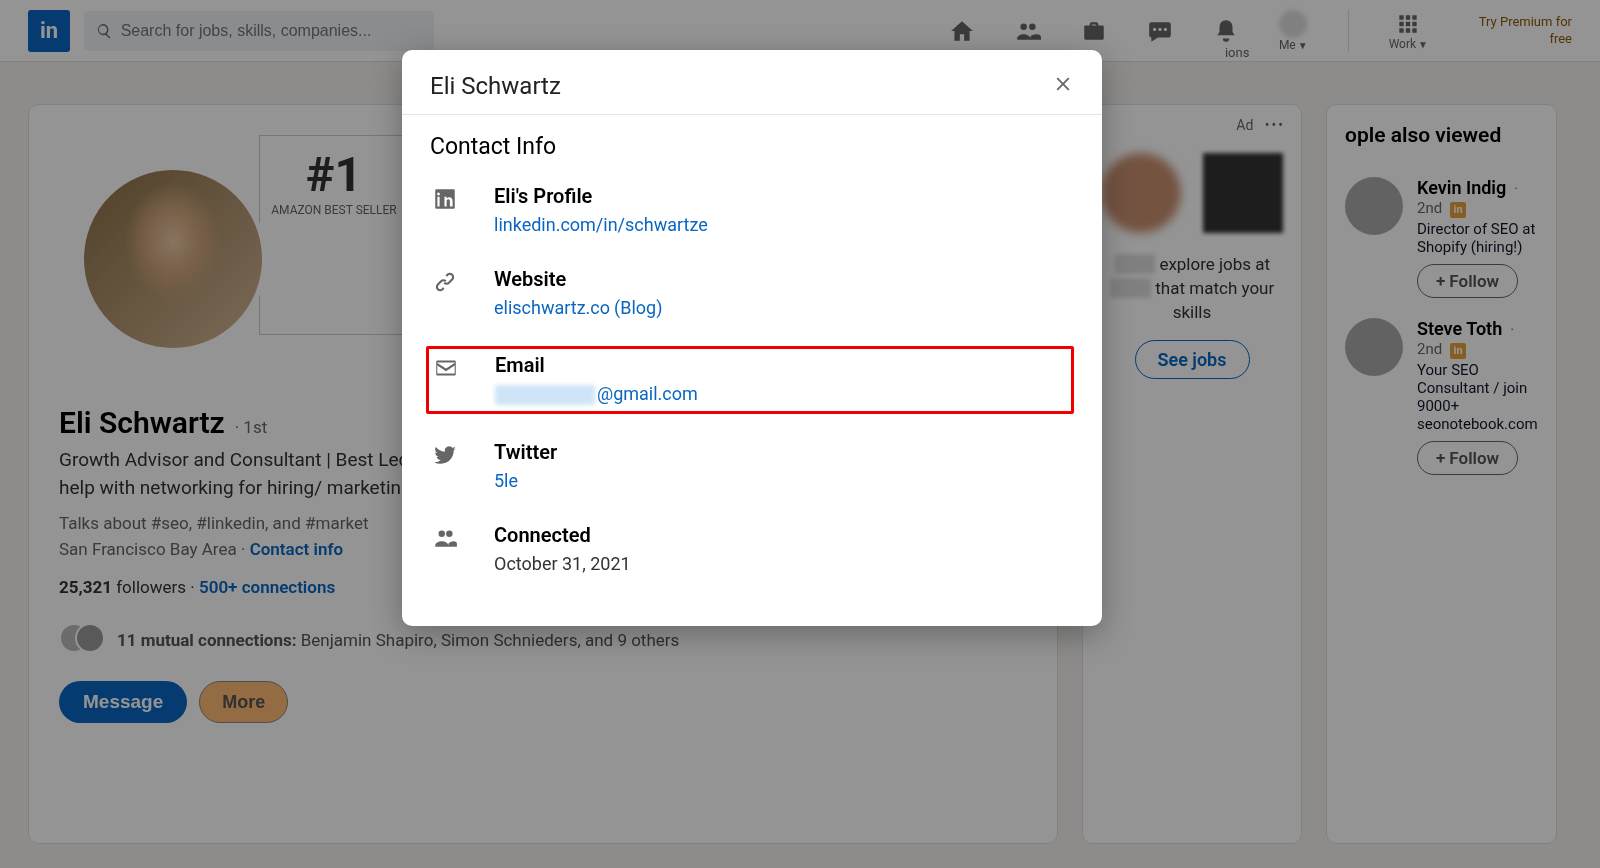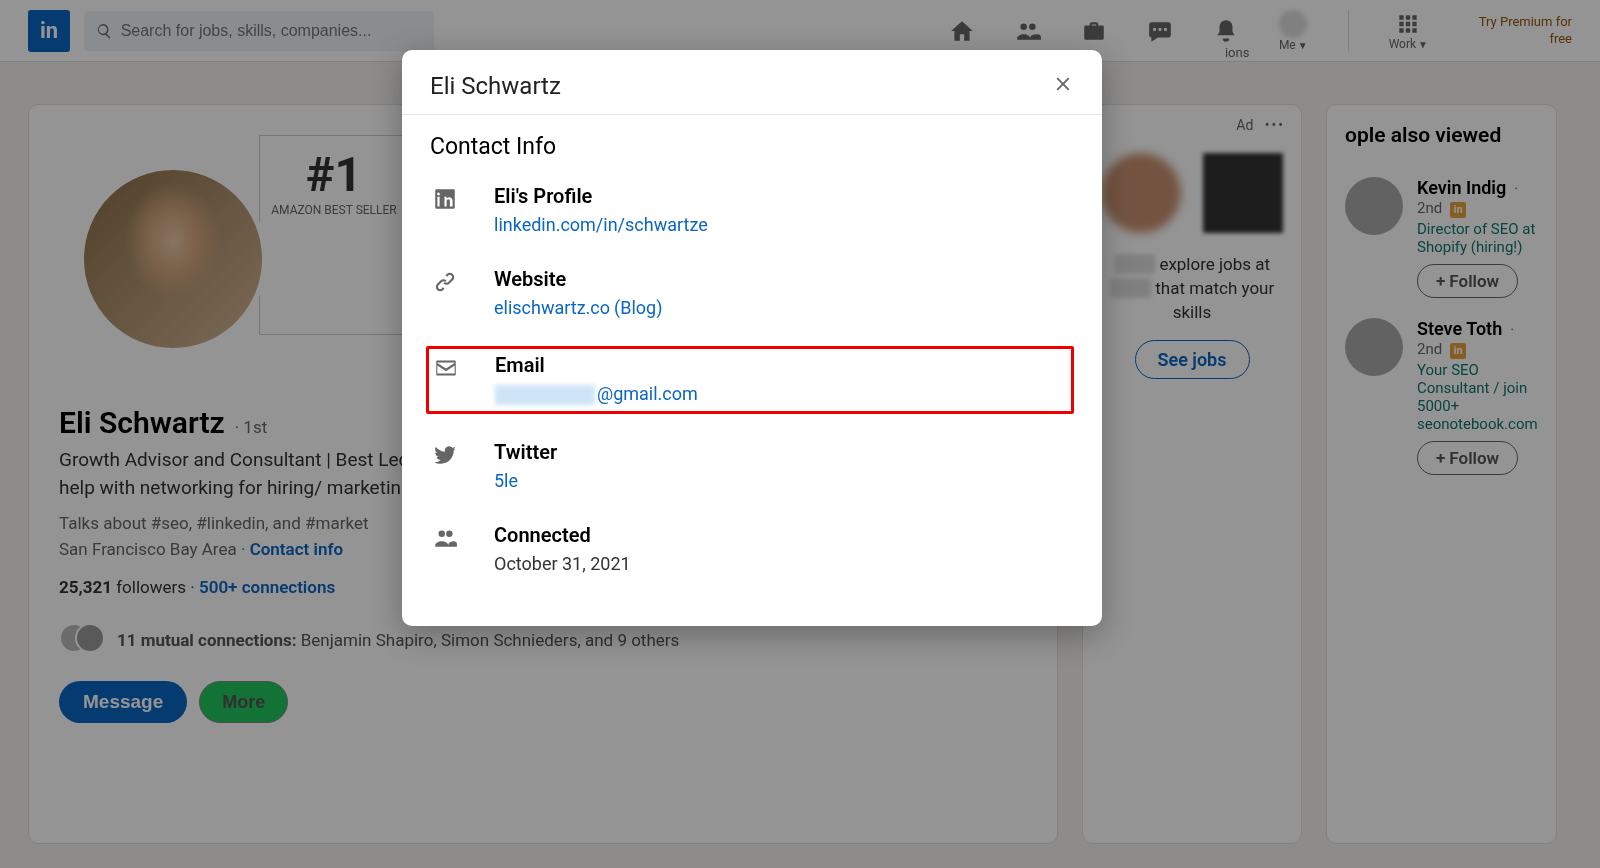--- a/index.html
+++ b/index.html
@@ -74,40 +74,40 @@
 .loc{ color:#666; font-size:17px; margin-top:6px;}
 .loc a{ color:#0a66c2; font-weight:600; text-decoration:none;}
 .follow-row{ margin-top:18px; font-size:17px; color:#333;}
 .follow-row a{ color:#0a66c2; font-weight:600; text-decoration:none;}
 .mutual{ display:flex; align-items:center; gap:10px; margin-top:26px; font-size:17px; color:#555;}
 .mutual-avs{ position:relative; width:48px; height:34px;}
 .mutual-avs .a{width:30px;height:30px;border-radius:50%;background:#bbb;border:2px solid #fff;position:absolute;}
 .mutual-avs .a2{left:16px;background:#999;}
 .buttons{ display:flex; gap:12px; margin-top:24px;}
 .btn-primary{ background:#0a66c2; color:#fff; border:none; padding:10px 24px; border-radius:22px; font-size:19px; font-weight:600; cursor:pointer;}
-.btn-sec{ background:#22c55e; color:#555; border:1.5px solid #888; padding:9px 22px; border-radius:22px; font-size:18px; font-weight:600; cursor:pointer;}
+.btn-sec{ background:#fdba74; color:#555; border:1.5px solid #888; padding:9px 22px; border-radius:22px; font-size:18px; font-weight:600; cursor:pointer;}
 
 .ad-card{ padding:18px; position:relative; text-align:center;}
 .ad-card .adtop{position:absolute; right:16px; top:12px; color:#666; font-size:14px;}
 .ad-imgs{ display:flex; justify-content:center; gap:22px; margin-top:30px;}
 .ad-img1{width:80px;height:80px;border-radius:50%;background:#c89070;filter:blur(5px);}
 .ad-img2{width:80px;height:80px;background:#333;filter:blur(2px);}
 .ad-text{ margin-top:20px; font-size:17px; color:#333; line-height:1.4;}
 .blurred-word{ background:#ddd; color:transparent; border-radius:3px; padding:0 8px; filter:blur(2px);}
 .btn-outline{ display:inline-block; margin-top:16px; border:1.5px solid #0a66c2; color:#0a66c2; padding:8px 22px; border-radius:22px; font-size:18px; font-weight:600; cursor:pointer;}
 
 .pav{ padding:18px;}
 .pav h3{ font-size:21px; font-weight:600; color:#000; margin-bottom:30px;}
 .pav-item{ display:flex; gap:14px; margin-bottom:20px;}
 .pav-pic{ width:58px; height:58px; border-radius:50%; background:#aaa; flex-shrink:0;}
 .pav-body{ flex:1;}
 .pav-name{ font-size:18px; font-weight:600; color:#000; display:inline-block;}
 .pav-deg{ color:#666; font-size:15px; margin-left:4px;}
 .pav-in{ display:inline-block; width:16px; height:16px; background:#e7a33e; color:#fff; font-size:11px; text-align:center; line-height:16px; font-weight:700; border-radius:2px; margin-left:4px;}
-.pav-sub{ color:#0f766e; font-size:15px; margin-top:2px;}
+.pav-sub{ color:#0f172a; font-size:15px; margin-top:2px;}
 .btn-follow{display:inline-flex;align-items:center;gap:4px; border:1.5px solid #666; color:#555; padding:6px 18px; border-radius:20px; font-size:17px; font-weight:600; margin-top:8px; cursor:pointer;}
 
 .overlay{ position:absolute; inset:0; background:rgba(0,0,0,0.42);}
 .modal{ position:absolute; left:402px; top:50px; width:700px; background:#fff; border-radius:10px; box-shadow:0 8px 32px rgba(0,0,0,0.3); padding-bottom:24px;}
 .modal-head{ display:flex; align-items:center; justify-content:space-between; padding:22px 28px 14px 28px; }
 .modal-title{ font-size:24px; color:#222;}
 .close{ font-size:28px; color:#666; cursor:pointer; background:none; border:none; line-height:1;}
 .modal hr { border:none; border-top:1px solid #e5e5e5;}
 .modal-body{ padding:18px 28px 0 28px;}
 .ci-head{ font-size:23px; font-weight:400; color:#000; margin-bottom:20px;}
@@ -253,21 +253,21 @@
               <span>Follow</span>
             </div>
         </div>
       </div>
       <div class="pav-item">
         <div class="pav-pic"></div>
         <div class="pav-body">
           <span class="pav-name">Steve Toth</span>
           <span class="pav-deg">· 2nd</span>
           <span class="pav-in">in</span>
-          <div class="pav-sub">Your SEO Consultant / join 5000+ seonotebook.com</div>
+          <div class="pav-sub">Your SEO Consultant / join 9000+ seonotebook.com</div>
           <div class="btn-follow">
               <span>+</span>
               <span>Follow</span>
             </div>
         </div>
       </div>
     </div>
   </div>
 </div>
 

